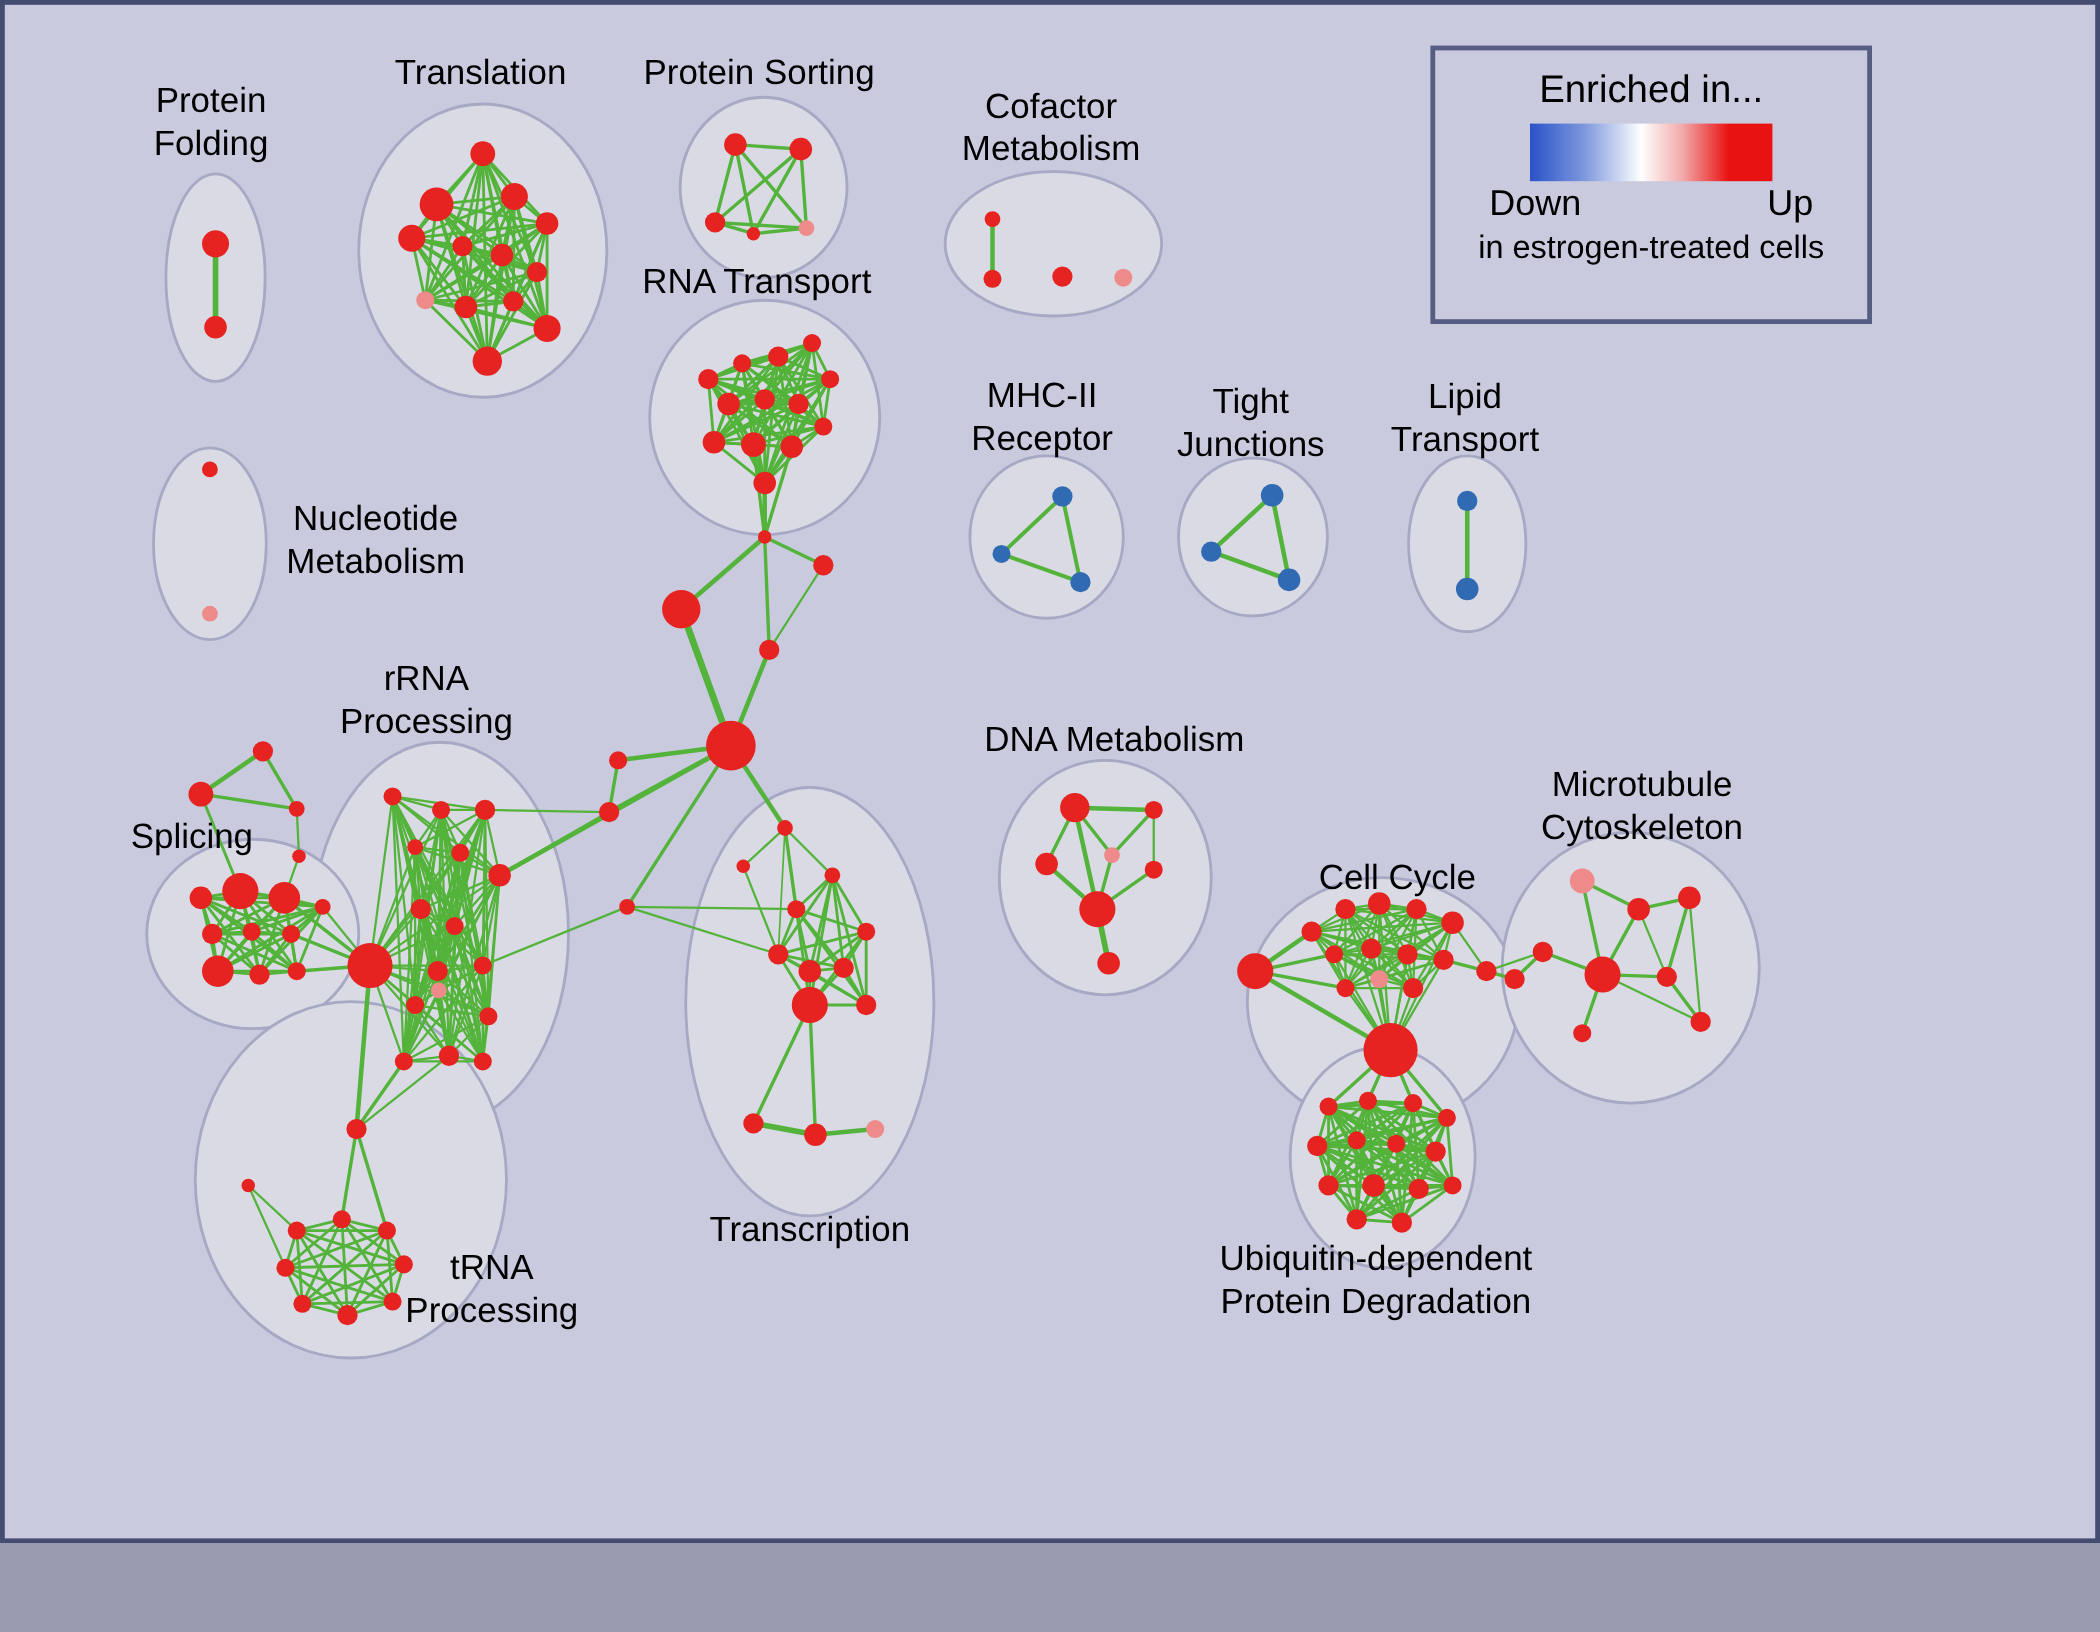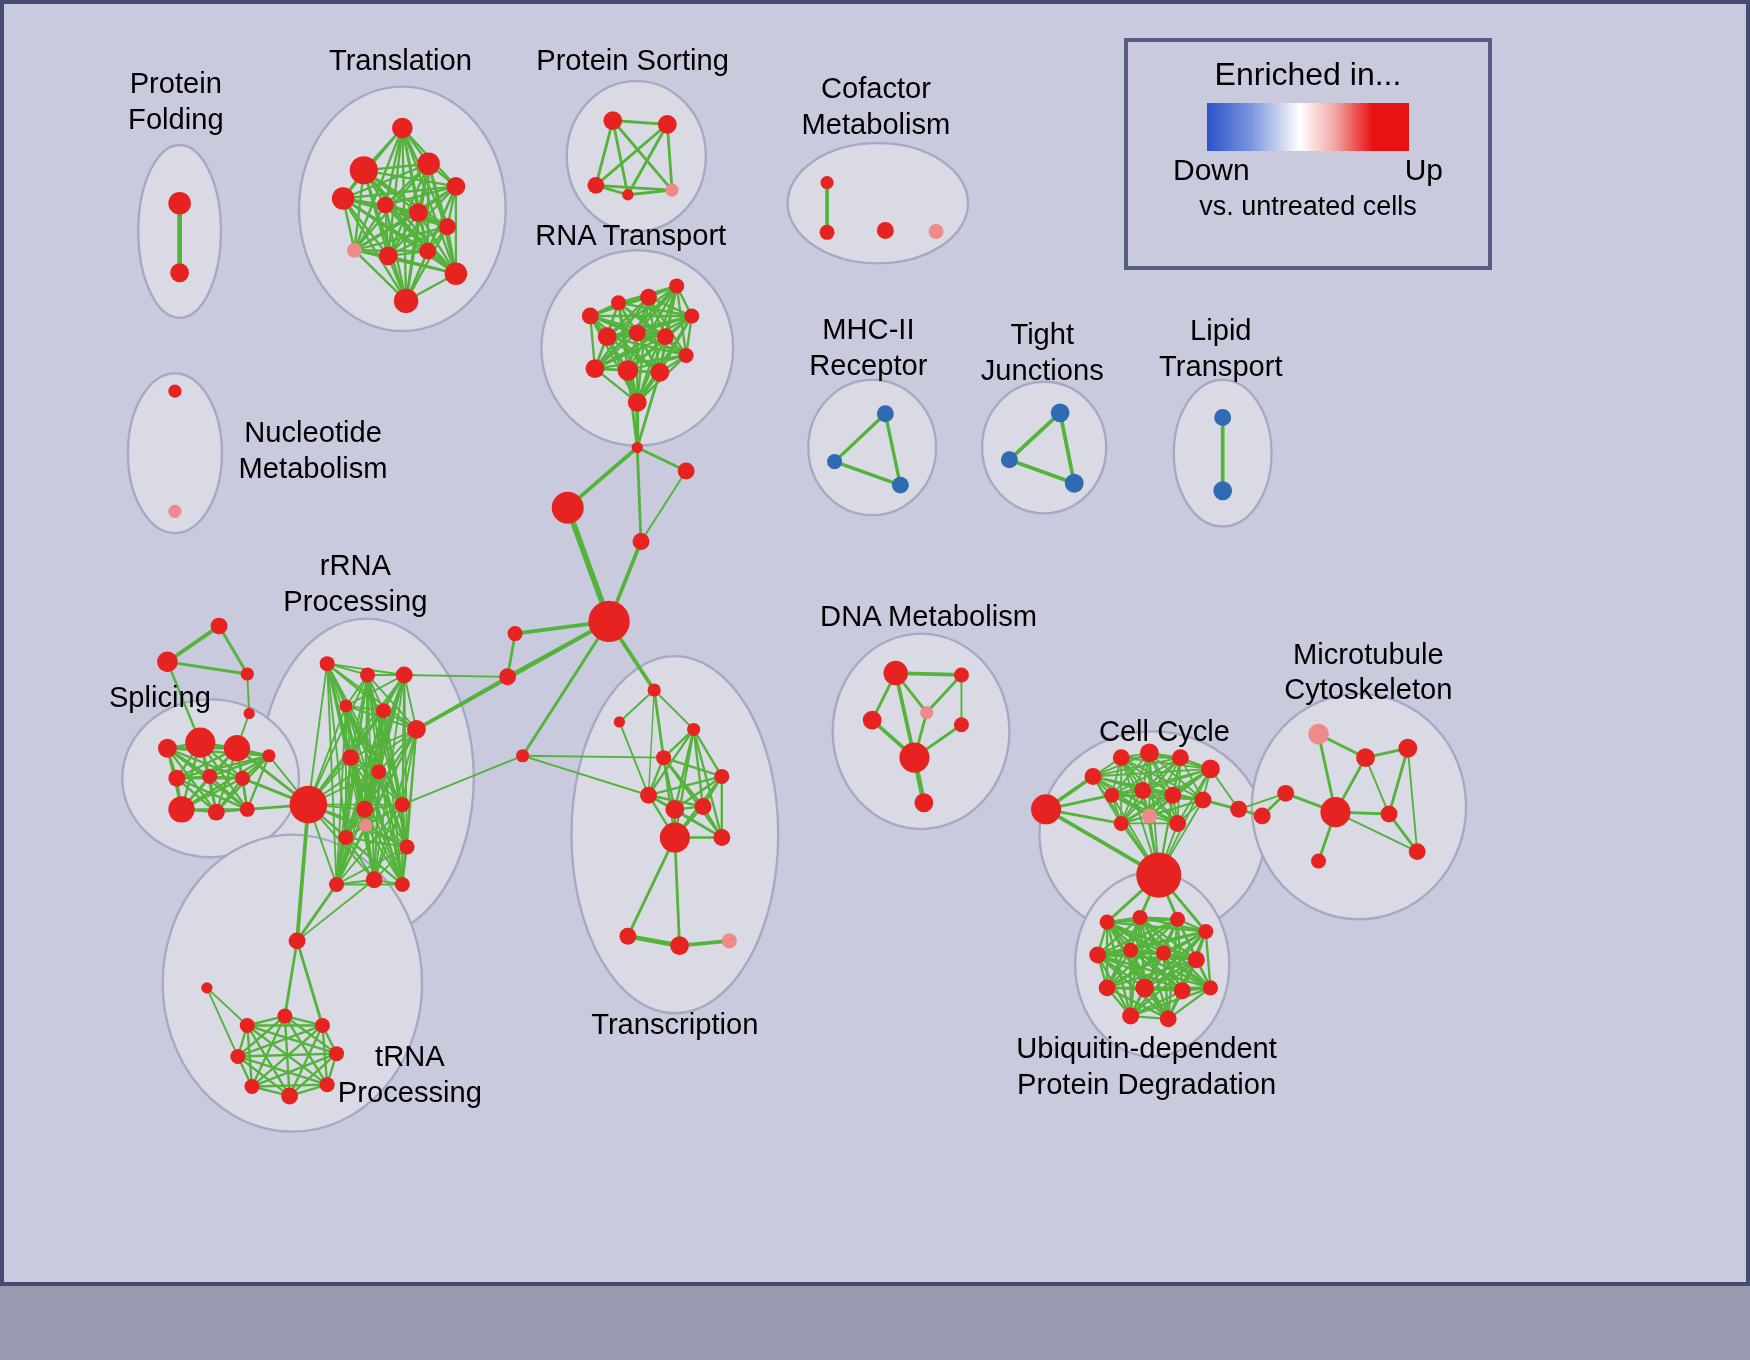--- a/index.html
+++ b/index.html
@@ -7,21 +7,21 @@
     position:relative;
     width:1750px;height:1286px;
     background:#c9cade;
     border:4px solid #454c72;
     box-sizing:border-box;
     overflow:hidden;
     font-family:"Liberation Sans", sans-serif;
   }
   #network-svg{position:absolute;left:0;top:0;width:100%;height:100%;}
   .legend{
-    position:absolute;left:1120px;top:34px;width:368px;height:232px;
+    position:absolute;left:1188px;top:34px;width:368px;height:232px;
     border:4px solid #565d82;background:#c9cade;box-sizing:border-box;
     text-align:center;color:#000;
   }
   .legend-title{font-size:32px;margin-top:14px;}
   .legend-bar{
     width:202px;height:48px;margin:10px auto 0;
     background:linear-gradient(90deg,#2a52c8 0%,#7c96dd 22%,#ffffff 46%,#f2a9a9 63%,#e91212 82%,#e91212 100%);
   }
   .legend-ends{display:flex;justify-content:space-between;width:270px;margin:2px auto 0;font-size:30px;}
   .legend-sub{font-size:27px;margin-top:3px;line-height:1.2;}
@@ -891,15 +891,15 @@
       </g>
     </svg>
 
   <div class="legend">
     <div class="legend-title">Enriched in...</div>
     <div class="legend-bar"></div>
     <div class="legend-ends">
       <span>Down</span>
       <span>Up</span>
     </div>
-    <div class="legend-sub">vs. untreated cells</div>
+    <div class="legend-sub">in estrogen-treated cells</div>
   </div>
 </div>
 
 </body></html>

